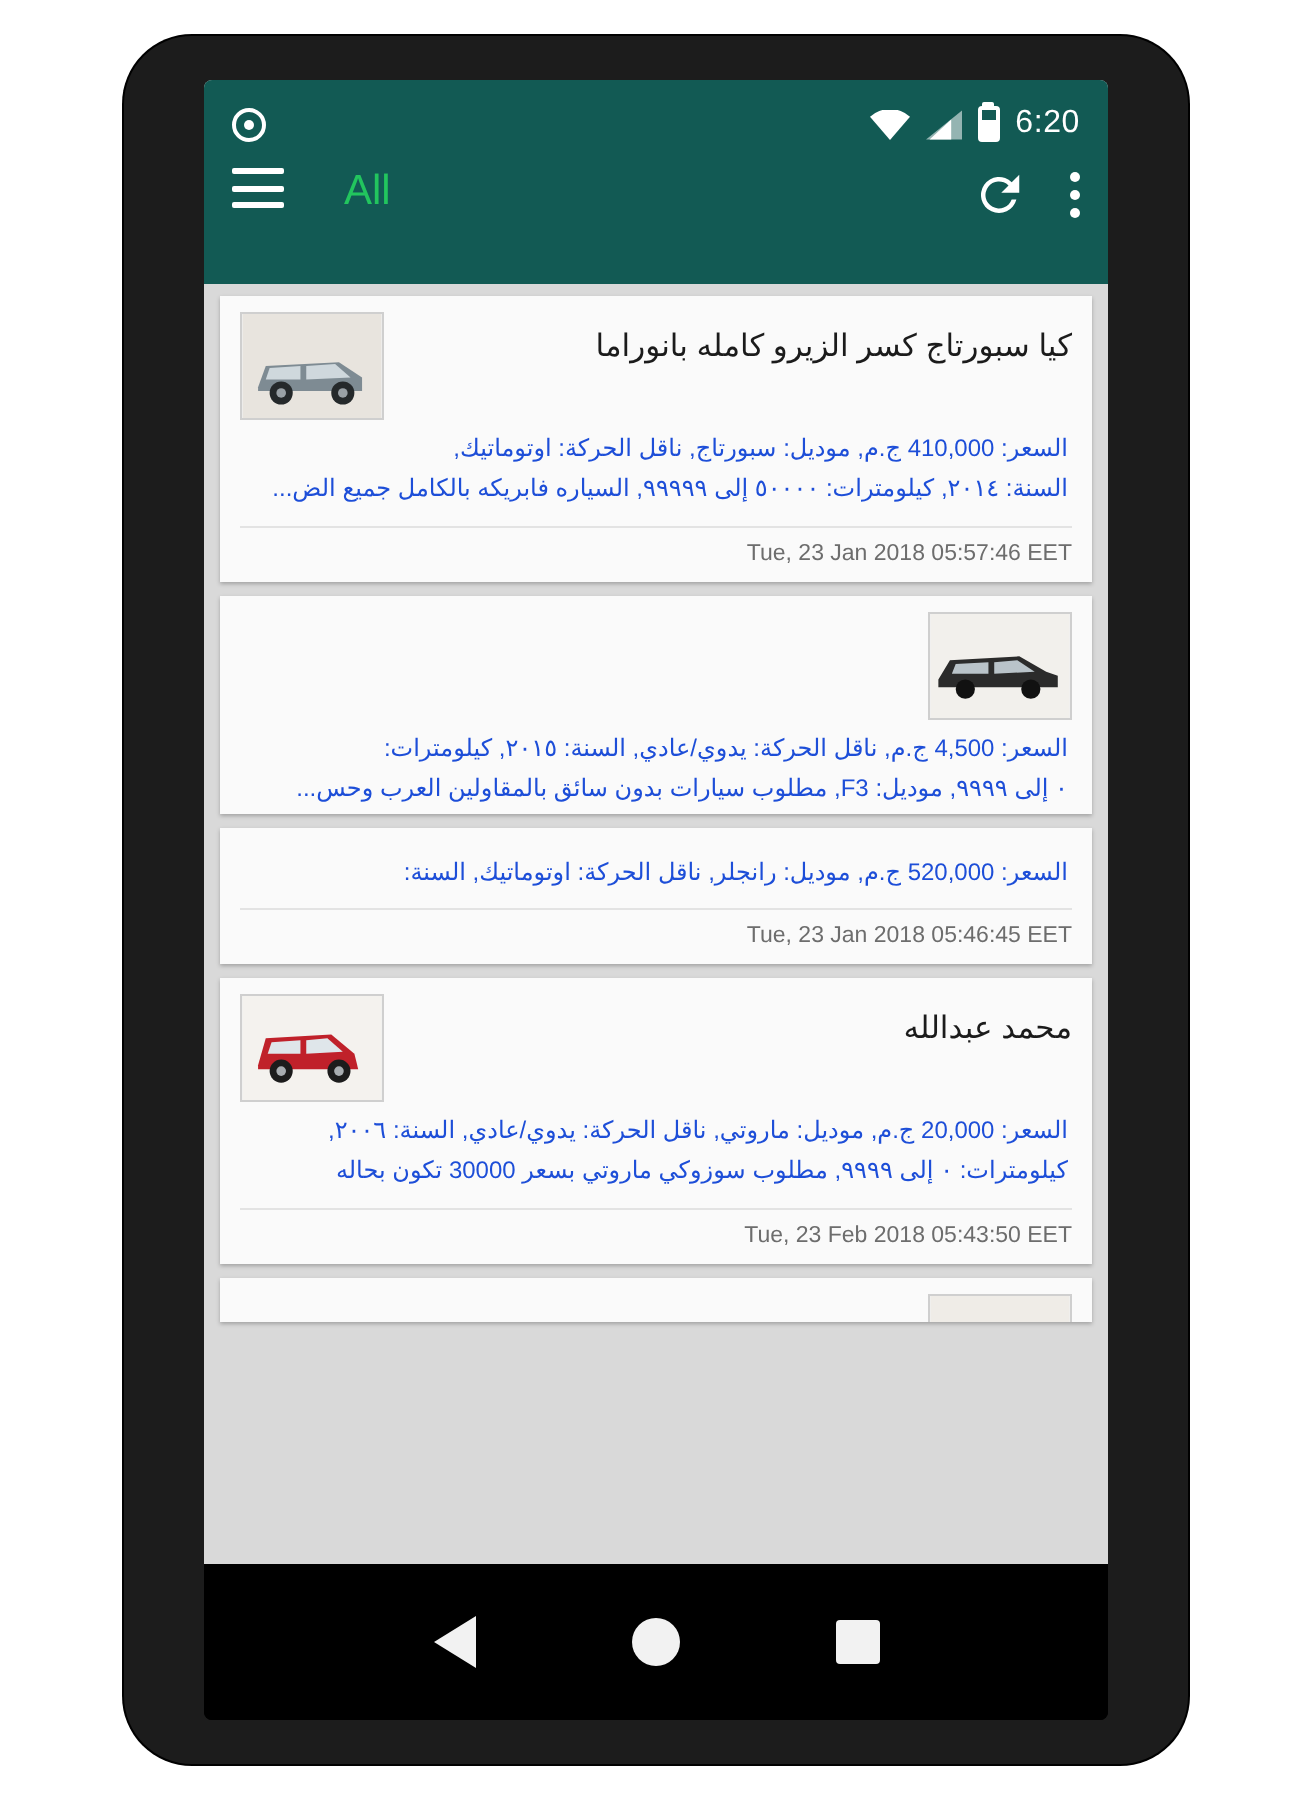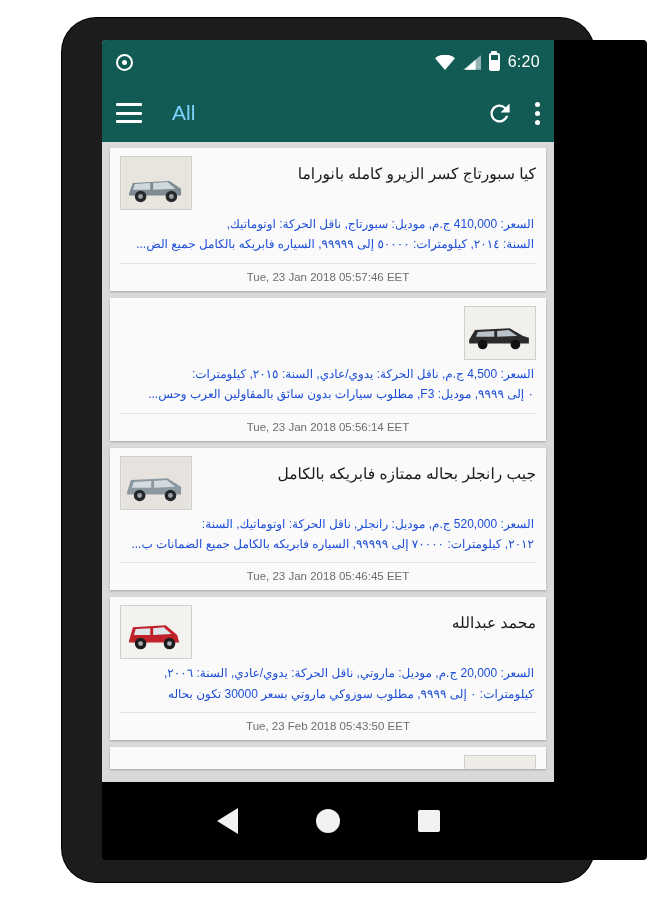--- a/index.html
+++ b/index.html
@@ -14,21 +14,21 @@
     position: absolute;
     left: 62px; top: 18px;
     width: 532px; height: 864px;
     background: #1c1c1c;
     border-radius: 34px;
     box-shadow: 0 0 0 1px #000;
   }
   .device-inner {
     position: absolute;
     left: 40px; top: 22px;
-    width: 545px; height: 820px;
+    width: 452px; height: 820px;
     background: #000;
     border-radius: 4px;
     overflow: hidden;
   }
   .screen {
     position: absolute;
     left: 0; top: 0;
     width: 452px; height: 742px;
     background: #d9d9d9;
     overflow: hidden;
@@ -81,23 +81,23 @@
     width: 6px; height: 3px;
     background: #fff;
     border-radius: 1px;
   }
   .clock { font-size: 16px; letter-spacing: .3px; }
   
   .appbar {
     height: 58px;
     background: #125a54;
     display: flex;
-    align-items: center;
+    align-items: flex-start;
     padding: 0 14px;
-    color: #7dd3fc;
+    color: #22c55e;
   }
   .hamburger {
     width: 26px; height: 20px;
     display: flex; flex-direction: column; justify-content: space-between;
     cursor: pointer;
   }
   .hamburger span { display:block; height: 3px; background: #fff; border-radius: 1px; }
   .appbar-title {
     font-size: 21px;
     margin-left: 30px;
@@ -152,21 +152,21 @@
     text-align: right;
     font-size: 12px;
     color: #1d4ed8;
     line-height: 1.7;
     padding: 4px 2px 2px 2px;
   }
   .card-date {
     border-top: 1px solid #e3e3e3;
     margin-top: 6px;
     padding: 7px 0 8px 0;
-    text-align: center;
+    text-align: right;
     font-size: 11.5px;
     color: #6d6d6d;
     direction: ltr;
   }
   .card-partial { height: 22px; overflow: hidden; }
   
   .navbar {
     position: absolute;
     left: 0; top: 742px;
     width: 452px; height: 78px;
@@ -275,42 +275,25 @@
                 <path d="M33 25 L45 24 L54 30 L33 31 Z" fill="#b9c3c9"></path>
                 <circle cx="18" cy="39" r="5" fill="#111"></circle>
                 <circle cx="52" cy="39" r="5" fill="#111"></circle>
               </svg>
             </div>
           </div>
           <div class="card-body">
             <div>السعر: 4,500 ج.م, ناقل الحركة: يدوي/عادي, السنة: ٢٠١٥, كيلومترات:</div>
             <div>٠ إلى ٩٩٩٩, موديل: F3,  مطلوب سيارات بدون سائق بالمقاولين العرب وحس...</div>
           </div>
-          <div class="card-date">Tue, 23 Jan 2018 05:56:14 EET</div>
         </div>
 
         <div class="card">
-          <div class="card-top">
-            <div class="card-title">جيب رانجلر بحاله ممتازه فابريكه بالكامل</div>
-            <div class="thumb">
-              <svg viewBox="0 0 72 54">
-                <rect width="72" height="54" fill="#e6e3de"></rect>
-                <path d="M6 36 L10 24 L48 22 L62 31 L62 39 L6 39 Z" fill="#8d99a1"></path>
-                <path d="M13 26 L31 25 L31 32 L11 32 Z" fill="#d4dbe0"></path>
-                <path d="M34 25 L47 24 L56 31 L34 32 Z" fill="#d4dbe0"></path>
-                <circle cx="19" cy="40" r="6" fill="#22262a"></circle>
-                <circle cx="51" cy="40" r="6" fill="#22262a"></circle>
-                <circle cx="19" cy="40" r="2.5" fill="#9aa1a6"></circle>
-                <circle cx="51" cy="40" r="2.5" fill="#9aa1a6"></circle>
-              </svg>
-            </div>
-          </div>
           <div class="card-body">
             <div>السعر: 520,000 ج.م, موديل: رانجلر, ناقل الحركة: اوتوماتيك, السنة:</div>
-            <div>٢٠١٢, كيلومترات: ٧٠٠٠٠ إلى ٩٩٩٩٩,  السياره فابريكه بالكامل جميع الضمانات ب...</div>
           </div>
           <div class="card-date">Tue, 23 Jan 2018 05:46:45 EET</div>
         </div>
 
         <div class="card">
           <div class="card-top">
             <div class="card-title">محمد عبدالله</div>
             <div class="thumb">
               <svg viewBox="0 0 72 54">
                 <rect width="72" height="54" fill="#f4f2ee"></rect>

